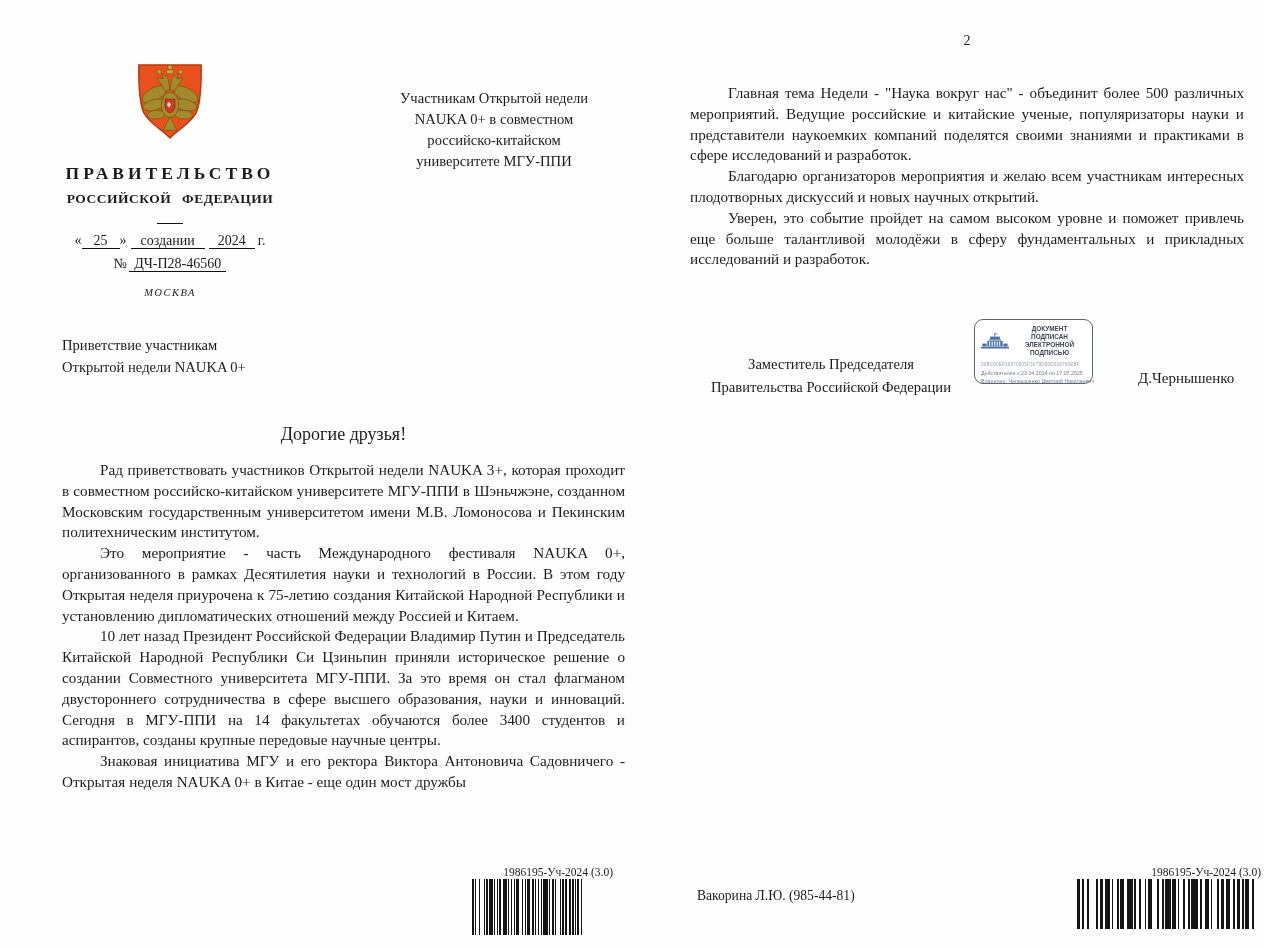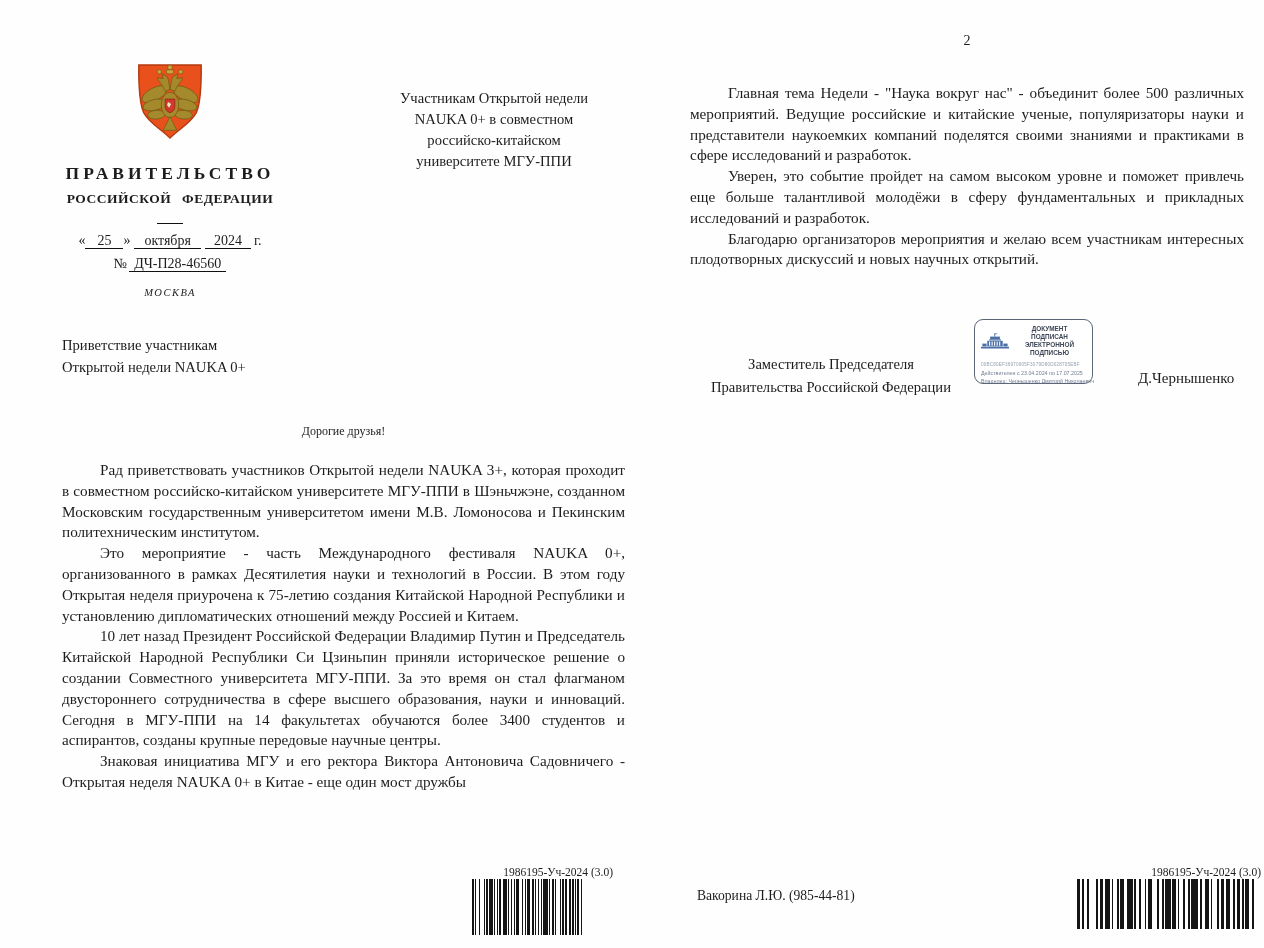--- a/index.html
+++ b/index.html
@@ -28,21 +28,21 @@
   .number-line { margin-top: 7px; font-size: 14px; }
   .number-value { padding: 0 5px; margin-left: 2px; }
   .city { margin-top: 15px; font-size: 10.5px; letter-spacing: 1.5px; font-style: italic; }
 
   
   .addressee { position: absolute; left: 352px; top: 88px; width: 284px; text-align: center;
                font-size: 14.6px; line-height: 21px; white-space: pre-line; }
   .subject  { position: absolute; left: 62px; top: 334px; font-size: 14.6px; line-height: 22px; white-space: pre-line; }
 
   
-  .salutation { position: absolute; left: 62px; top: 424px; width: 563px; text-align: center; font-size: 12px; }
+  .salutation { position: absolute; left: 62px; top: 424px; width: 563px; text-align: center; font-size: 18px; }
   .bodytext { position: absolute; width: 563px; }
   #page1 .bodytext { left: 62px; top: 460px; }
   #page2 .bodytext { left: 50px; top: 83px; width: 554px; }
   .bodytext p { margin: 0; font-size: 15.2px; line-height: 20.8px; text-align: justify; text-indent: 38px; }
   .bodytext p.no-indent { text-indent: 0; }
 
   .page-number { position: absolute; left: 50px; top: 33px; width: 554px; text-align: center; font-size: 14px; }
 
   
   .sig-title { position: absolute; left: 50px; top: 353px; width: 282px; text-align: center;
@@ -98,21 +98,21 @@
         <circle cx="38" cy="5.5" r="2.4"></circle>
       </g>
       <path d="M33 38 h10 v8 c0 3 -2.5 5 -5 6 c-2.5 -1 -5 -3 -5 -6 Z" fill="#d03a2a" stroke="#8c1f12" stroke-width="0.7"></path>
       <path d="M36 41 l3.2 2 -2.1 4 -2.1 -3 Z" fill="#ece4d2"></path>
     </svg>
 
     <div class="org-line1">ПРАВИТЕЛЬСТВО</div>
     <div class="org-line2">РОССИЙСКОЙ ФЕДЕРАЦИИ</div>
     <hr class="lh-divider">
 
-    <div class="date-line"><span>«</span><span class="u date-day">25</span><span>»</span><span class="u date-month">октября</span><span class="u date-year">2024</span><span>г.</span>
+    <div class="date-line"><span>«</span><span class="u date-day">25</span><span>»</span><span class="u date-month">создании</span><span class="u date-year">2024</span><span>г.</span>
     </div>
 
     <div class="number-line"><span>№</span><span class="u number-value">ДЧ-П28-46560</span>
     </div>
 
     <div class="city">МОСКВА</div>
   </div>
 
   <div class="addressee">Участникам Открытой недели
 NAUKA 0+ в совместном
@@ -131,22 +131,22 @@
     <p>Знаковая инициатива МГУ и его ректора Виктора Антоновича Садовничего - Открытая неделя NAUKA 0+ в Китае - еще один мост дружбы</p>
   </div>
 </div>
 
 <div class="page" id="page2">
 
   <div class="page-number">2</div>
 
   <div class="bodytext">
     <p>Главная тема Недели - "Наука вокруг нас" - объединит более 500 различных мероприятий. Ведущие российские и китайские ученые, популяризаторы науки и представители наукоемких компаний поделятся своими знаниями и практиками в сфере исследований и разработок.</p>
+    <p>Благодарю организаторов мероприятия и желаю всем участникам интересных плодотворных дискуссий и новых научных открытий.</p>
     <p>Уверен, это событие пройдет на самом высоком уровне и поможет привлечь еще больше талантливой молодёжи в сферу фундаментальных и прикладных исследований и разработок.</p>
-    <p>Благодарю организаторов мероприятия и желаю всем участникам интересных плодотворных дискуссий и новых научных открытий.</p>
   </div>
 
   <div class="sig-title">Заместитель Председателя
 Правительства Российской Федерации</div>
 
   <div class="stamp">
     <div class="stamp-head">
       <svg class="stamp-icon" width="28" height="17" viewBox="0 0 40 24" fill="var(--stamp_blue, #4a6fa5)">
         <rect x="19" y="0" width="1.2" height="5"></rect>
         <path d="M20.2 0.5 h4 l-4 2 Z"></path>

